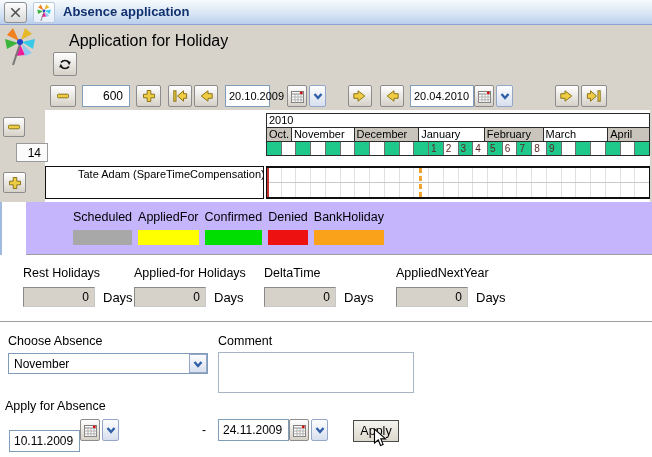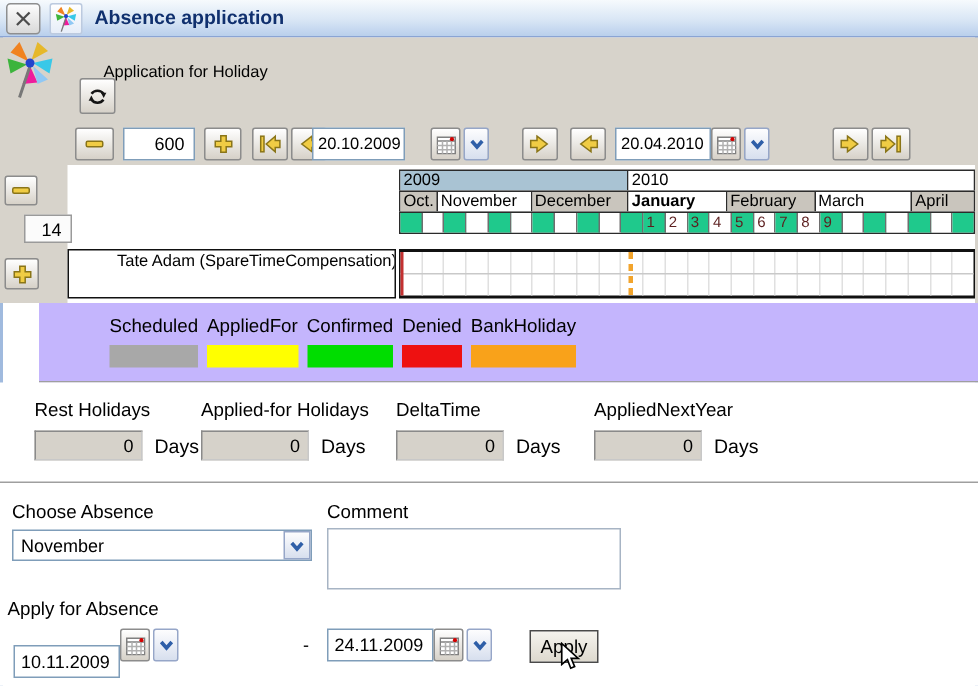--- a/index.html
+++ b/index.html
@@ -13,21 +13,21 @@
   .close-btn{position:absolute;left:4px;top:2px;width:23px;height:21px;box-sizing:border-box;
     background:linear-gradient(180deg,#fdfdfd,#d9d9d9);border:1px solid #8f8f8f;border-radius:3px;
     display:flex;align-items:center;justify-content:center;padding:0;}
   .title-icon-tile{position:absolute;left:33px;top:2px;width:22px;height:21px;box-sizing:border-box;
     background:linear-gradient(180deg,#ffffff,#e6edf8);border:1px solid #bccadf;border-radius:2px;
     display:flex;align-items:center;justify-content:center;}
   .window-title{position:absolute;left:63px;top:0;line-height:24px;font-size:13px;font-weight:bold;color:#10306e;}
   
   .panel{position:absolute;left:0;top:25px;width:652px;height:177px;background:#d7d3cb;}
   .tl-canvas{position:absolute;left:45px;top:85px;width:605px;height:92px;background:#fff;}
-  .subtitle{position:absolute;left:69px;top:17px;font-size:11px;}
+  .subtitle{position:absolute;left:69px;top:7px;font-size:16px;}
   .big-pinwheel{position:absolute;left:3px;top:2px;}
   
   .tbtn{position:absolute;height:22px;width:24px;box-sizing:border-box;margin:0;padding:0;
     background:linear-gradient(180deg,#ffffff,#d6d1c8);border:1px solid #8c8c8c;border-radius:2px;
     display:flex;align-items:center;justify-content:center;}
   .chevbtn{background:linear-gradient(180deg,#fdfdfe,#d7dfee);border-color:#96a6c8;}
   .white-field{position:absolute;height:22px;box-sizing:border-box;background:#fff;border:1px solid #7f9db9;
     display:flex;align-items:center;padding:0 3px;font-size:11px;}
   input.numfield{position:absolute;height:22px;box-sizing:border-box;background:#fff;border:1px solid #7f9db9;
     font-family:"Liberation Sans",sans-serif;font-size:12px;text-align:right;padding:0 6px 0 2px;}
@@ -165,21 +165,21 @@
         <rect x="1.8" y="2.8" width="2.2" height="10.4" fill="#f0cc44" stroke="#8a7518"></rect>
         <path d="M11.5,2.8 L5.5,8 L11.5,13.2 L11.5,10.3 L14.6,10.3 L14.6,5.7 L11.5,5.7 Z" fill="#f0cc44" stroke="#8a7518"></path>
       </svg>
     </button>
     <button class="tbtn" style="left:194px;top:60px;">
       <svg width="16" height="16" viewBox="0 0 16 16">
         <path d="M10,2.8 L3.2,8 L10,13.2 L10,10.3 L14.2,10.3 L14.2,5.7 L10,5.7 Z" fill="#f0cc44" stroke="#8a7518"></path>
       </svg>
     </button>
 
-    <div class="white-field" style="left:208px;top:60px;width:62px;">
+    <div class="white-field" style="left:225px;top:60px;width:45px;">
       <span>20.10.2009</span>
     </div>
     <button class="tbtn" style="left:287px;top:60px;width:20px;">
       <svg width="13" height="13" viewBox="0 0 13 13">
         <rect x="0.5" y="1.5" width="12" height="11" fill="#fff" stroke="#808080"></rect>
         <line x1="0.5" y1="4" x2="12.5" y2="4" stroke="#808080"></line>
         <line x1="4" y1="4" x2="4" y2="12.5" stroke="#b0b0b0"></line>
           <line x1="7" y1="4" x2="7" y2="12.5" stroke="#b0b0b0"></line>
           <line x1="10" y1="4" x2="10" y2="12.5" stroke="#b0b0b0"></line>
         <line x1="0.5" y1="7" x2="12.5" y2="7" stroke="#b0b0b0"></line>
@@ -231,28 +231,27 @@
       </svg>
     </button>
     <button class="tbtn" style="left:581px;top:60px;width:26px;">
       <svg width="16" height="16" viewBox="0 0 16 16">
         <path d="M4.5,2.8 L10.5,8 L4.5,13.2 L4.5,10.3 L1.4,10.3 L1.4,5.7 L4.5,5.7 Z" fill="#f0cc44" stroke="#8a7518"></path>
         <rect x="12" y="2.8" width="2.2" height="10.4" fill="#f0cc44" stroke="#8a7518"></rect>
       </svg>
     </button>
 
     <div class="tl-row" style="top:88px;">
-        <div class="tl-cell" style="width: 153px; background: rgb(169, 195, 211);">2009</div>
         <div class="tl-cell" style="width: 231px; background: rgb(255, 255, 255);">2010</div>
       </div>
     <div class="tl-row" style="top:102px;">
         <div class="tl-cell" style="width: 25px; background: rgb(201, 197, 189);">Oct.</div>
         <div class="tl-cell" style="width: 63px; background: rgb(255, 255, 255);">November</div>
         <div class="tl-cell" style="width: 65px; background: rgb(201, 197, 189);">December</div>
-        <div class="tl-cell" style="width: 66px; background: rgb(255, 255, 255); font-weight: bold;">January</div>
+        <div class="tl-cell" style="width: 66px; background: rgb(255, 255, 255);">January</div>
         <div class="tl-cell" style="width: 59px; background: rgb(201, 197, 189);">February</div>
         <div class="tl-cell" style="width: 65px; background: rgb(255, 255, 255);">March</div>
         <div class="tl-cell" style="width: 41px; background: rgb(201, 197, 189);">April</div>
       </div>
     <div class="tl-row" style="top:116px;">
         <div class="wk-cell" style="background: rgb(31, 201, 140); color: rgb(92, 31, 31);"></div>
         <div class="wk-cell" style="background: rgb(255, 255, 255); color: rgb(92, 31, 31);"></div>
         <div class="wk-cell" style="background: rgb(31, 201, 140); color: rgb(92, 31, 31);"></div>
         <div class="wk-cell" style="background: rgb(255, 255, 255); color: rgb(92, 31, 31);"></div>
         <div class="wk-cell" style="background: rgb(31, 201, 140); color: rgb(92, 31, 31);"></div>

